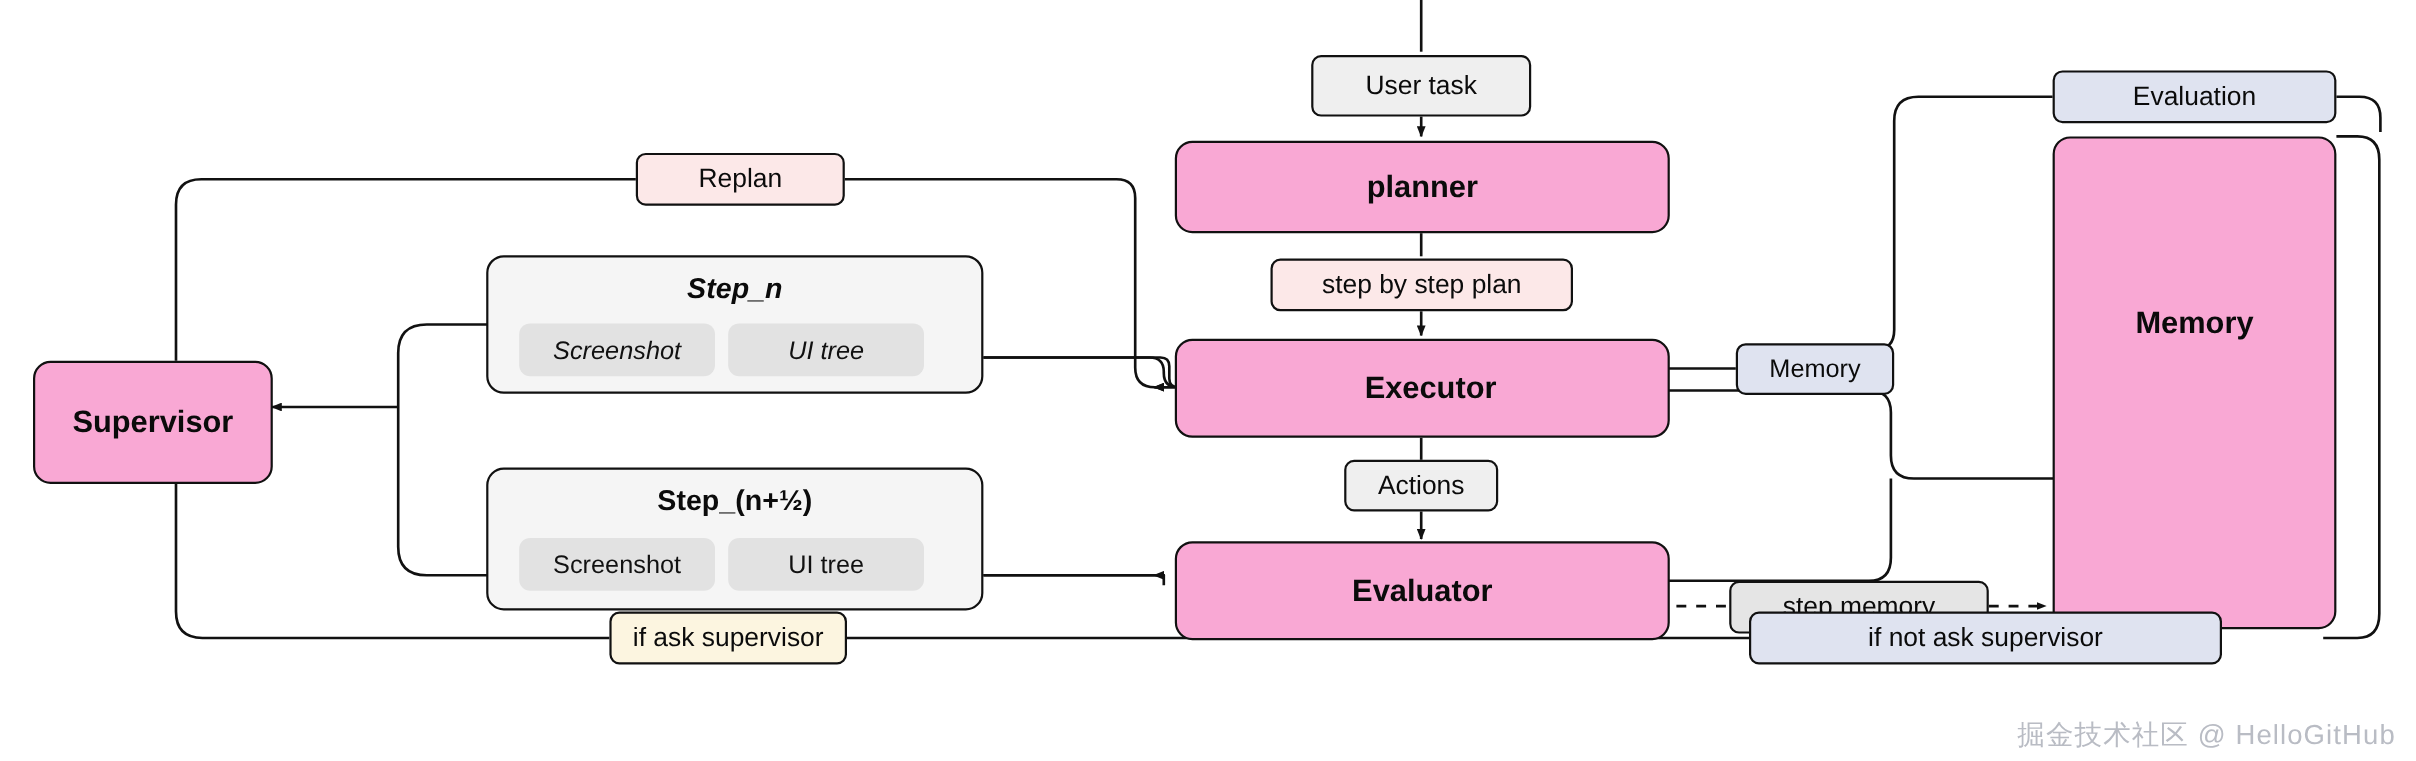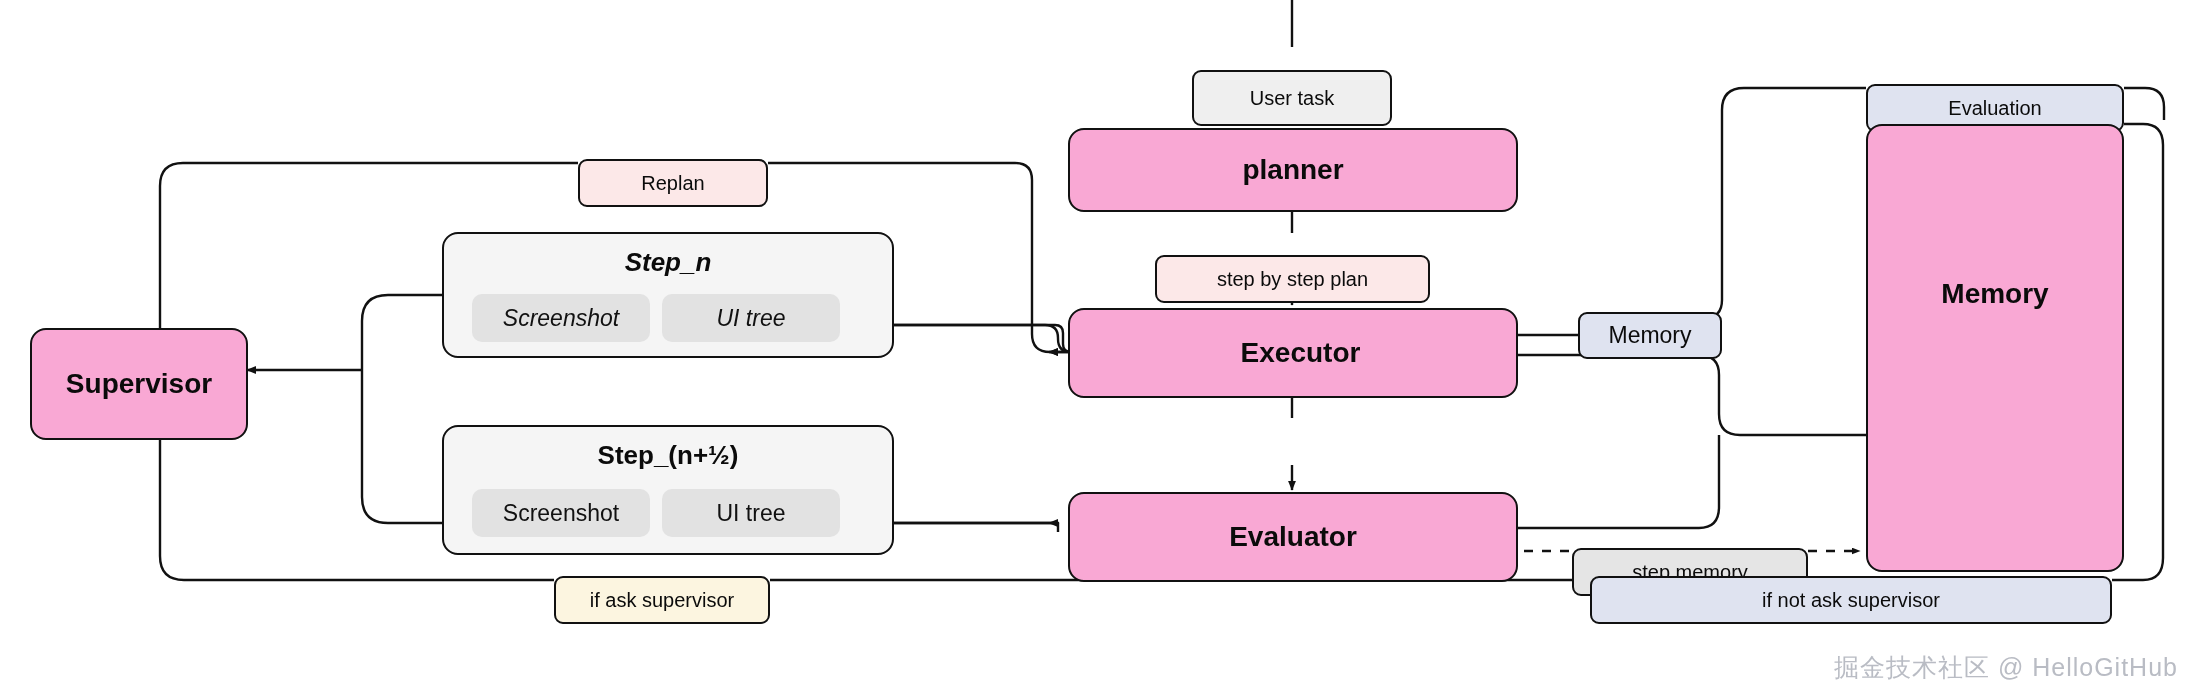--- a/index.html
+++ b/index.html
@@ -40,21 +40,21 @@
   .fill-pink   { background: #fce8e8; }
   .fill-cream  { background: #fcf5e0; }
   .fill-lav    { background: #dfe3f0; }
   .fill-step   { background: #f5f5f5; }
   .fill-chip   { background: #e2e2e2; }
   .fill-stepmem{ background: #e5e5e5; }
 
   .t-bold { font-weight: bold; }
   .f28 { font-size: 28px; }
   .f26 { font-size: 26px; }
-  .f24 { font-size: 20px; margin-top: 20px; }
+  .f24 { font-size: 24px; }
   .f23 { font-size: 23px; }
 
   .chip {
     position: absolute;
     display: flex;
     align-items: center;
     justify-content: center;
     border-radius: 10px;
     border: none;
     color: #111;
@@ -151,20 +151,23 @@
   </div>
 
   <div class="node rounded-sm fill-pink f24" style="left:1155px; top:235px; width:275px; height:48px;">
     <span>step by step plan</span>
   </div>
 
   <div class="node rounded-lg fill-blue f28 t-bold" style="left:1068px; top:308px; width:450px; height:90px;padding-left:15px;">
     <span>Executor</span>
   </div>
 
+  <div class="node rounded-sm fill-grey f24" style="left:1222px; top:418px; width:140px; height:47px;">
+    <span>Actions</span>
+  </div>
 
   <div class="node rounded-lg fill-blue f28 t-bold" style="left:30px; top:328px; width:218px; height:112px;">
     <span>Supervisor</span>
   </div>
 
   <div class="node rounded-lg fill-blue f28 t-bold" style="left:1068px; top:492px; width:450px; height:90px;">
     <span>Evaluator</span>
   </div>
 
   <div class="node rounded-sm fill-pink f24" style="left:578px; top:139px; width:190px; height:48px;text-align:center;">
@@ -204,19 +207,19 @@
   </div>
 
   <div class="node rounded-lg fill-blue f28 t-bold" style="left:1866px; top:124px; width:258px; height:448px; align-items:flex-start; padding-top:152px;">
     <span>Memory</span>
   </div>
 
   <div class="node rounded-sm fill-stepmem f24" style="left:1572px; top:528px; width:236px; height:48px;">
     <span>step memory</span>
   </div>
 
-  <div class="node rounded-sm fill-lav f24" style="left:1590px; top:556px; width:522px; height:48px;">
+  <div class="node rounded-sm fill-lav f24" style="left:1590px; top:556px; width:430px; height:48px;">
     <span>if not ask supervisor</span>
   </div>
 
   <div id="watermark">掘金技术社区 @ HelloGitHub</div>
 
 </div>
 
 </body></html>

